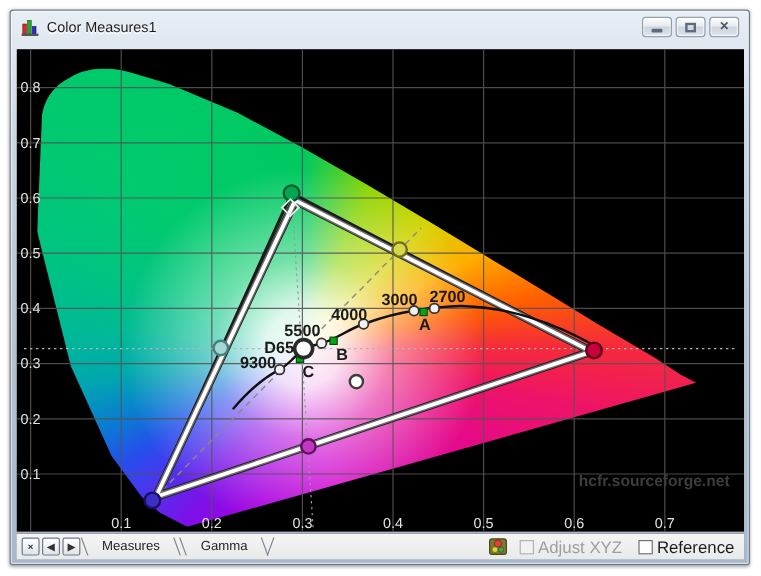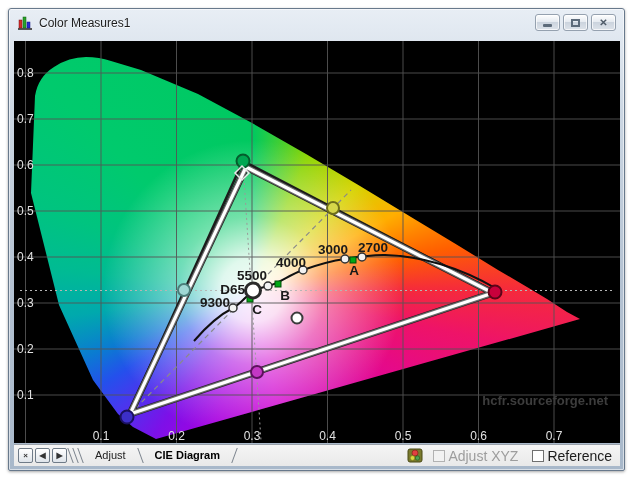--- a/index.html
+++ b/index.html
@@ -186,25 +186,25 @@
           <text class="ptlabel" text-anchor="middle" x="243" y="273">C</text>
         </g>
       </svg>
     </div>
 
     <div class="tabbar">
       <div class="navbtn">×</div>
       <div class="navbtn">◀</div>
       <div class="navbtn">▶</div>
       <div class="tabsep"></div>
-      <div class="tabsep"></div>
-      <div class="tabsep"></div>
-      <div class="tab">Adjust</div>
-      <div class="tabsep"></div>
-      <div class="tab active">CIE Diagram</div>
+      <div class="tab">Measures</div>
+      <div class="tabsep"></div>
+      <div class="tabsep"></div>
+      <div class="tab">Gamma</div>
+      <div class="tabsep"></div>
       <div class="tabsep end"></div>
       <div class="tab-spacer"></div>
 
       <svg class="sensor-icon" viewBox="0 0 16 15">
         <rect x="1" y="1" width="14" height="13" rx="2" fill="#7a7a2e" stroke="#4a4a14" stroke-width="1"></rect>
         <circle cx="8" cy="5" r="3" fill="#e04040" stroke="#801818" stroke-width="0.6"></circle>
         <circle cx="5.5" cy="10" r="2.4" fill="#d8d840" stroke="#6e6e10" stroke-width="0.6"></circle>
         <circle cx="10.5" cy="10" r="2.2" fill="#50a050" stroke="#1e5c1e" stroke-width="0.6"></circle>
       </svg>
       <div class="chk disabled"></div>

